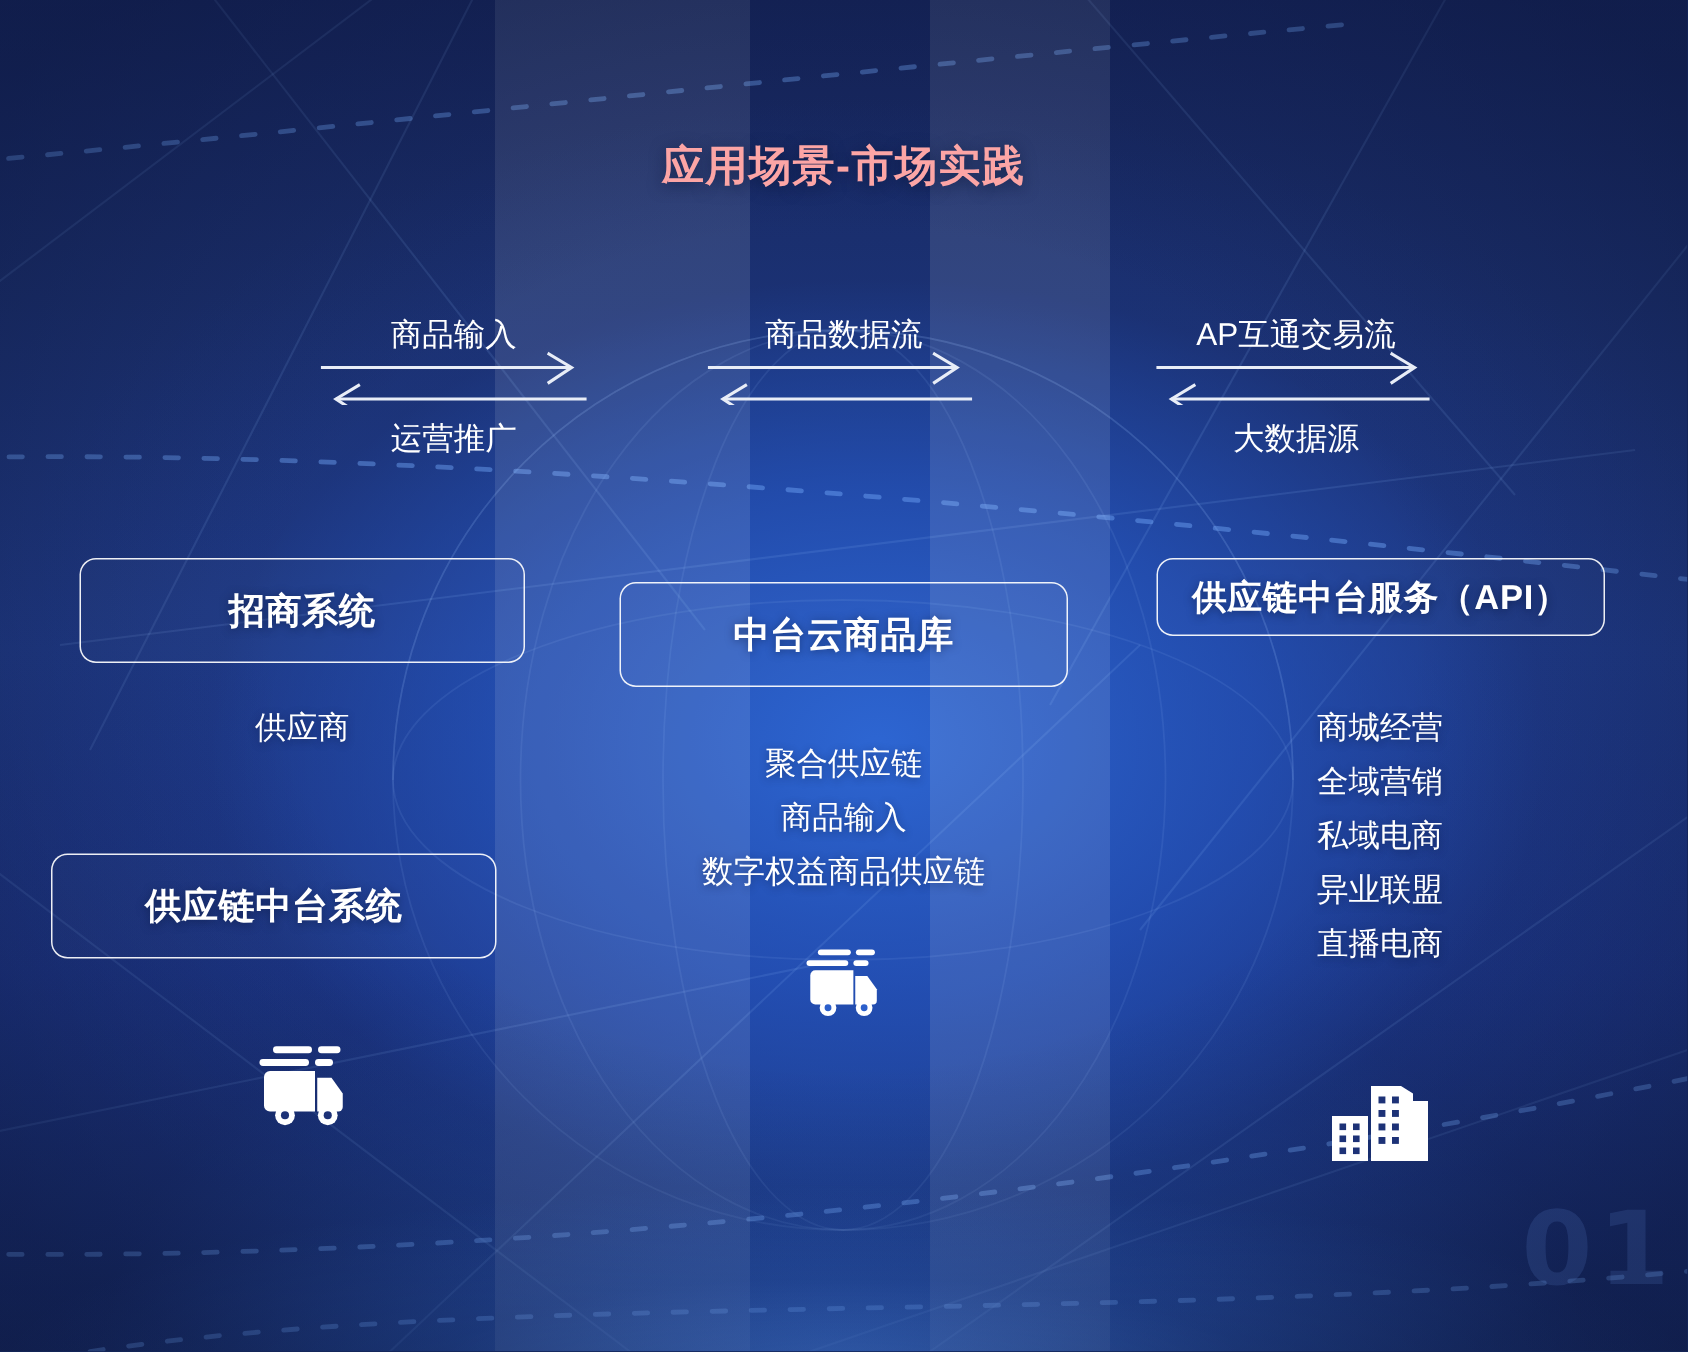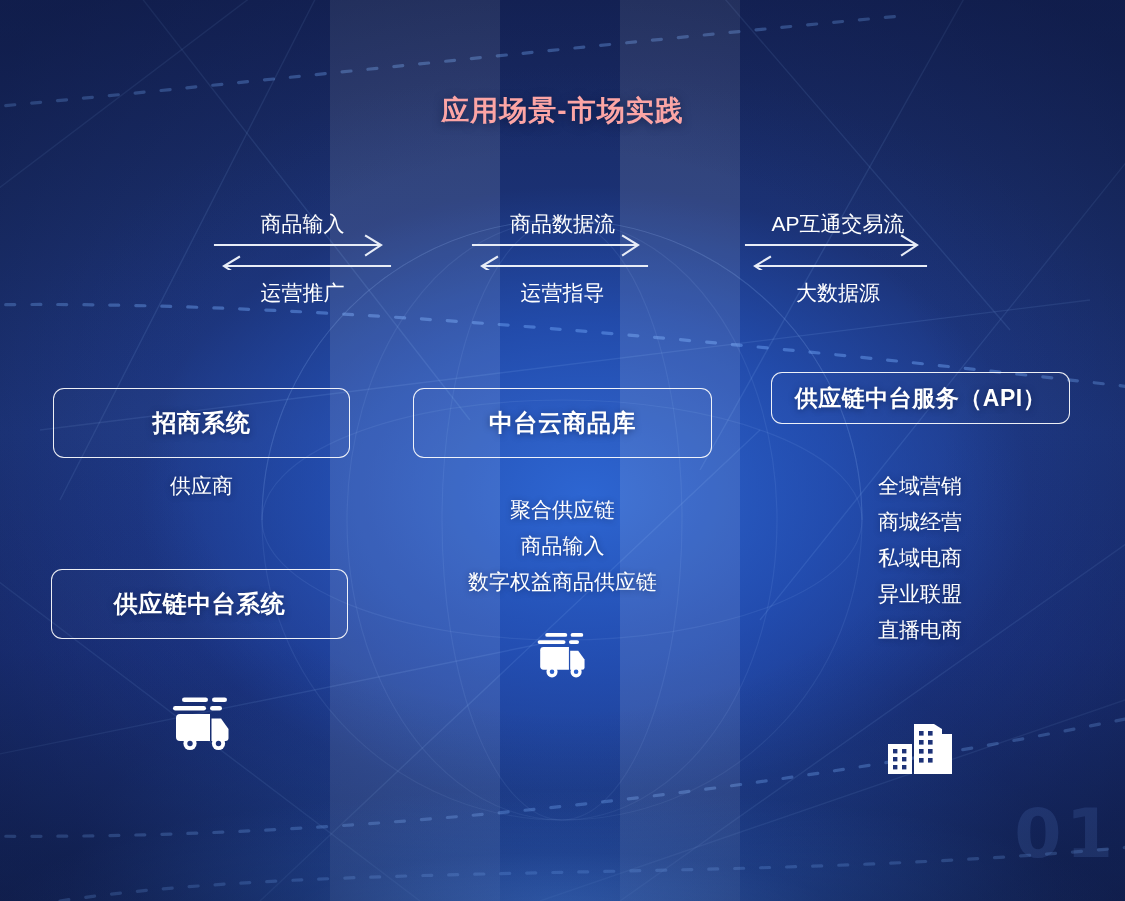--- a/index.html
+++ b/index.html
@@ -175,45 +175,44 @@
       <div class="arrows">
         <svg width="215" height="36" viewBox="0 0 215 36">
           <g stroke="#e8edf7" stroke-width="2.1" fill="none" stroke-linecap="square">
             <line x1="18" y1="11" x2="182" y2="11"></line>
             <polyline points="168,2 183,11 168,21" stroke-linejoin="miter"></polyline>
             <line x1="28" y1="32" x2="192" y2="32"></line>
             <polyline points="42,23 27,32 42,42" stroke-linejoin="miter"></polyline>
           </g>
         </svg>
       </div>
-      <div class="flow-label bottom">运营指导</div>
-    </div>
-
-    <div class="flow-group" style="left:724px; top:213px; width:228px;">
+    </div>
+
+    <div class="flow-group" style="left:750px; top:213px; width:228px;">
       <div class="flow-label top">AP互通交易流</div>
       <div class="arrows">
         <svg width="228" height="36" viewBox="0 0 228 36">
           <g stroke="#e8edf7" stroke-width="2.1" fill="none" stroke-linecap="square">
             <line x1="22" y1="11" x2="192" y2="11"></line>
             <polyline points="178,2 193,11 178,21" stroke-linejoin="miter"></polyline>
             <line x1="32" y1="32" x2="202" y2="32"></line>
             <polyline points="46,23 31,32 46,42" stroke-linejoin="miter"></polyline>
           </g>
         </svg>
       </div>
       <div class="flow-label bottom">大数据源</div>
     </div>
 
-    <div class="sys-box" style="left:53px; top:388px; width:297px; height:70px;">招商系统</div>
+    <div class="sys-box" style="left:53px; top:372px; width:297px; height:70px;">招商系统</div>
 
     <div class="text-list" style="left:53px; top:468px; width:297px;">
       <div class="row">供应商</div>
     </div>
 
-    <div class="sys-box" style="left:51px; top:569px; width:297px; height:70px;">供应链中台系统</div>
+    <div class="sys-box" style="left:34px; top:569px; width:297px; height:70px;">供应链中台系统</div>
 
     <div class="icon-wrap" style="left:170px; top:694px;">
       <svg width="66" height="58" viewBox="0 0 66 58" fill="#ffffff">
         <rect x="12" y="3.5" width="26" height="4.6" rx="2.3"></rect>
         <rect x="42" y="3.5" width="15" height="4.6" rx="2.3"></rect>
         <rect x="3" y="12" width="33" height="4.6" rx="2.3"></rect>
         <rect x="40" y="12" width="12" height="4.6" rx="2.3"></rect>
         <path d="M10 20 h30 v27 h-30 a4 4 0 0 1 -4 -4 v-19 a4 4 0 0 1 4 -4 z"></path>
         <path d="M41.5 24.5 h9.5 l7.5 10.5 v9 a3 3 0 0 1 -3 3 h-14 z"></path>
         <circle cx="20" cy="49.5" r="6.6"></circle>
@@ -242,22 +241,22 @@
         <circle cx="20" cy="49.5" r="6.6"></circle>
         <circle cx="48.5" cy="49.5" r="6.6"></circle>
         <circle cx="20" cy="49.5" r="2.7" fill="#2b5fcb"></circle>
         <circle cx="48.5" cy="49.5" r="2.7" fill="#2b5fcb"></circle>
       </svg>
     </div>
 
     <div class="sys-box" style="left:771px; top:372px; width:299px; height:52px; font-size:23px;">供应链中台服务（API）</div>
 
     <div class="text-list" style="left:790px; top:468px; width:260px;">
+      <div class="row">商城经营</div>
       <div class="row">全域营销</div>
-      <div class="row">商城经营</div>
       <div class="row">私域电商</div>
       <div class="row">异业联盟</div>
       <div class="row">直播电商</div>
     </div>
 
     <div class="icon-wrap" style="left:886px; top:718px;">
       <svg width="68" height="56" viewBox="0 0 68 56" fill="#ffffff">
         <path d="M2 26 h24 v30 h-24 z"></path>
         <path d="M28 6 h20 l8 5 v45 h-28 z"></path>
         <path d="M50 16 h16 v40 h-16 z"></path>

